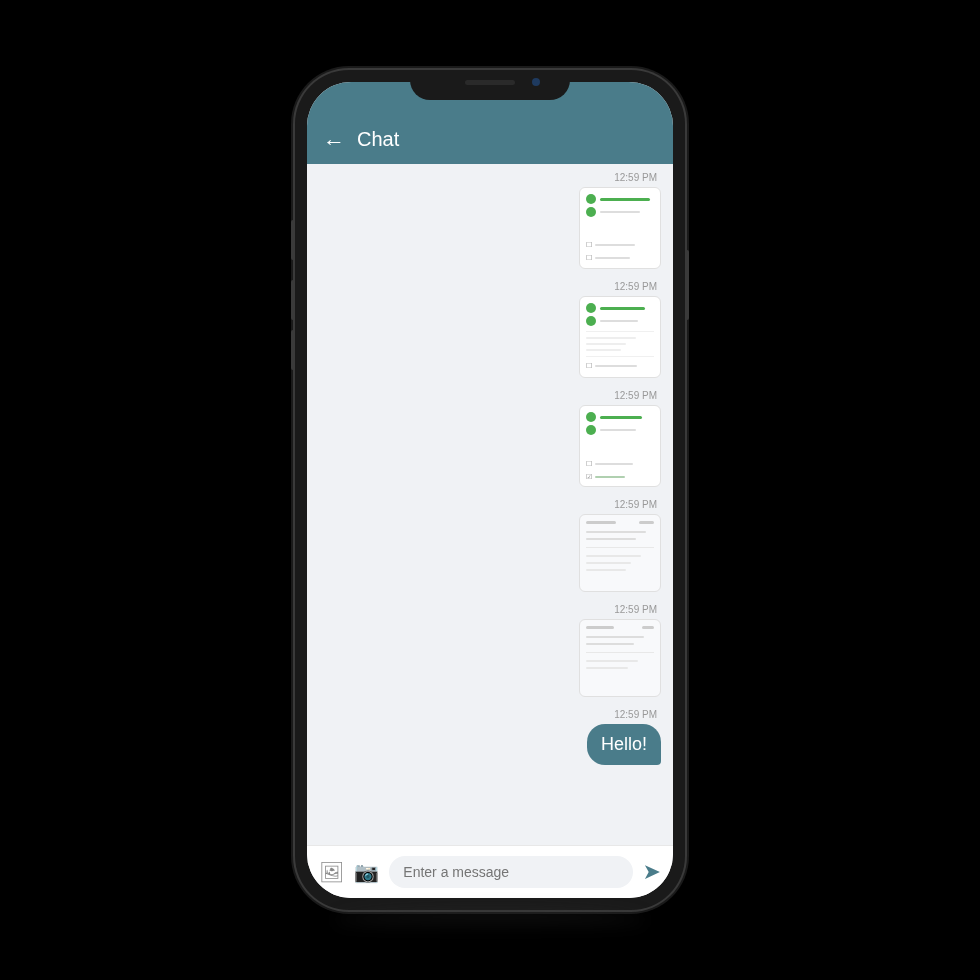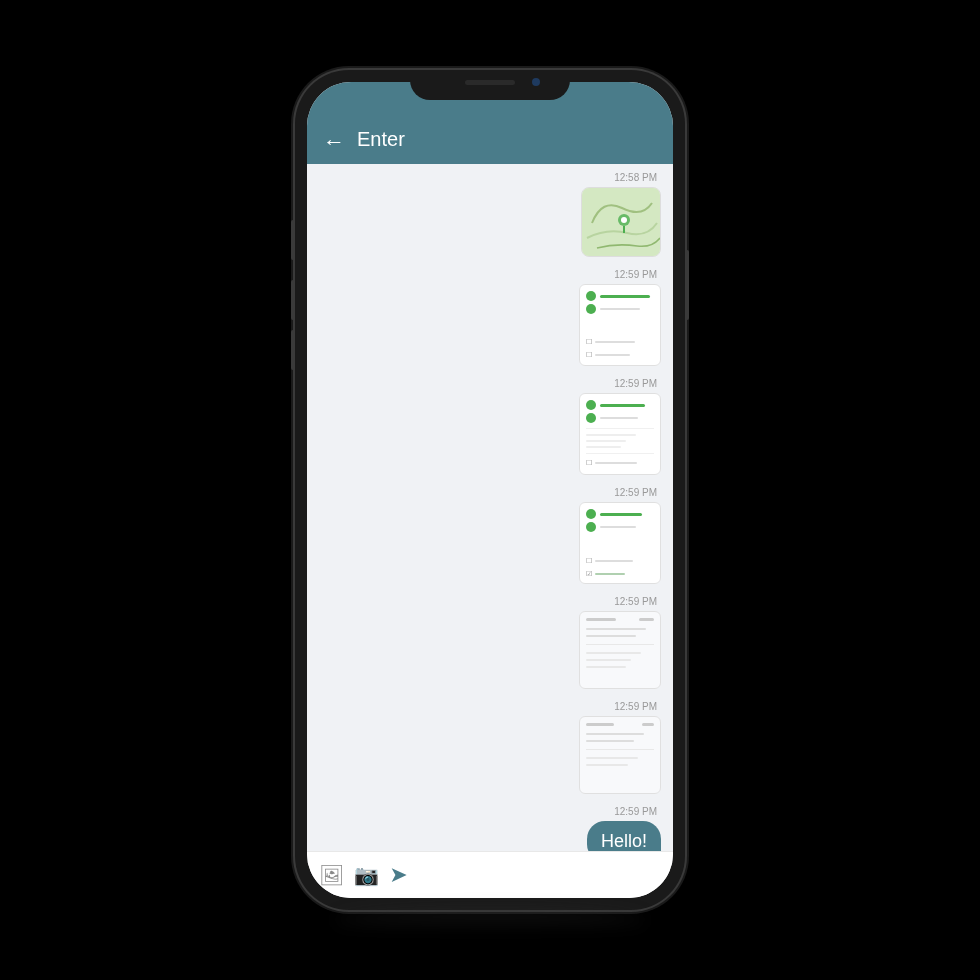--- a/index.html
+++ b/index.html
@@ -264,39 +264,25 @@
 <div class="phone-outer">
   <div class="notch">
     <div class="notch-speaker"></div>
     <div class="notch-camera"></div>
   </div>
 
   <div class="phone-screen">
 
     <div class="header">
       <span class="back-btn">←</span>
-      <span class="header-title">Enter</span>
+      <span class="header-title">Chat</span>
     </div>
 
     <div class="chat-area">
 
-      <div class="message-row">
-        <span class="timestamp">12:58 PM</span>
-        <div class="map-thumbnail">
-          <svg width="80" height="70" viewBox="0 0 80 70">
-            <rect width="80" height="70" fill="#d4e8c2"></rect>
-            <path d="M10 35 Q20 10 40 20 Q60 30 70 15" stroke="#a0c080" stroke-width="2" fill="none"></path>
-            <path d="M5 50 Q25 40 45 45 Q65 50 75 35" stroke="#b8d4a0" stroke-width="2" fill="none"></path>
-            <path d="M15 60 Q35 55 55 58 Q70 60 78 50" stroke="#90b870" stroke-width="1.5" fill="none"></path>
-            <circle cx="42" cy="32" r="6" fill="#4caf50" opacity="0.8"></circle>
-            <circle cx="42" cy="32" r="3" fill="white"></circle>
-            <line x1="42" y1="38" x2="42" y2="45" stroke="#4caf50" stroke-width="2"></line>
-          </svg>
-        </div>
-      </div>
 
       <div class="message-row">
         <span class="timestamp">12:59 PM</span>
         <div class="doc-card">
           <div class="row">
             <span class="green-dot"></span>
             <div class="line"></div>
           </div>
           <div class="row">
             <span class="green-dot"></span>
@@ -400,19 +386,20 @@
       <div class="message-row">
         <span class="timestamp">12:59 PM</span>
         <div class="message-bubble">Hello!</div>
       </div>
 
     </div>
 
     <div class="bottom-bar">
       <span class="bottom-icon">🖼</span>
       <span class="bottom-icon">📷</span>
+      <input class="message-input" type="text" placeholder="Enter a message" style="">
       <span class="send-btn">➤</span>
     </div>
 
   </div>
 
   <div class="phone-reflection"></div>
 </div>
 
 </body></html>

